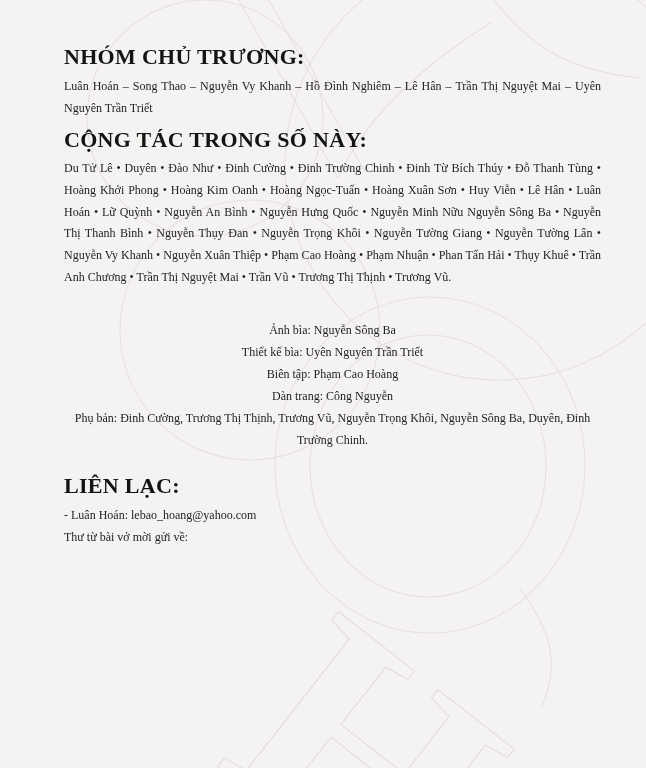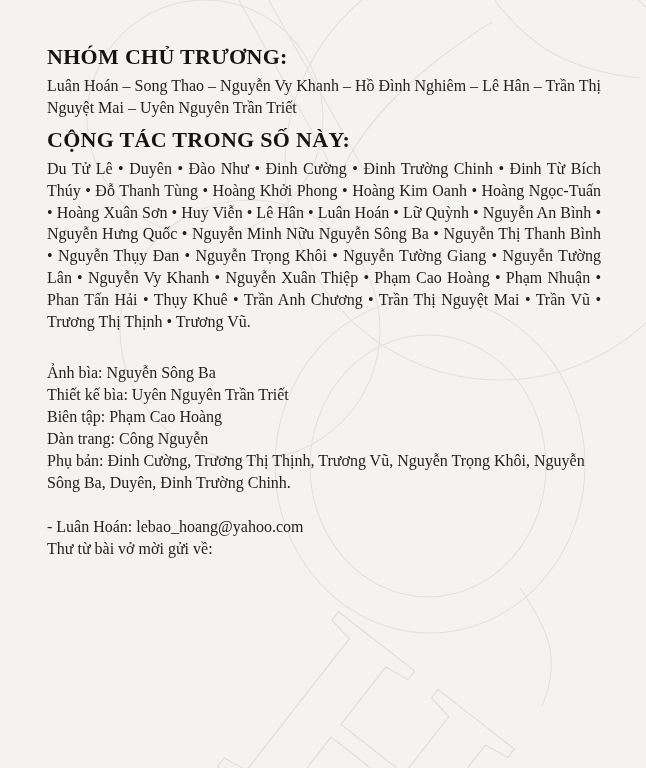--- a/index.html
+++ b/index.html
@@ -22,45 +22,45 @@
     background: #f5f3f2;
   }
   .watermark {
     position: absolute;
     top: 0;
     left: 0;
     pointer-events: none;
   }
   .content {
     position: relative;
-    padding: 44px 45px 0 47px;
+    padding: 44px 45px 0 64px;
     box-sizing: border-box;
     width: 646px;
   }
   .heading {
     font-size: 22px;
     line-height: 26px;
     font-weight: bold;
     color: #141412;
     margin: 0 0 5px 0;
     letter-spacing: 0.3px;
   }
   .body {
-    font-size: 16px;
+    font-size: 12px;
     line-height: 22px;
     color: #222220;
   }
   .just {
     text-align: justify;
   }
   p.body {
     margin: 0;
   }
   .sec-contributors { margin-top: 8px; }
-  .sec-credits     { margin-top: 30px; }
+  .sec-credits     { margin-top: 30px; text-align: center; }
   .sec-contact     { margin-top: 22px; }
   .sec-office      { margin-top: 22px; }
   .contrib { line-height: 21.8px; }
 </style>
 </head>
 <body>
 
 <div class="page">
 
   <svg class="watermark" width="646" height="768" viewBox="0 0 646 768" aria-hidden="true">
@@ -99,19 +99,20 @@
 
     <section class="sec-credits">
       <div class="body">Ảnh bìa: Nguyễn Sông Ba</div>
       <div class="body">Thiết kế bìa: Uyên Nguyên Trần Triết</div>
       <div class="body">Biên tập: Phạm Cao Hoàng</div>
       <div class="body">Dàn trang: Công Nguyễn</div>
       <div class="body">Phụ bản: Đinh Cường, Trương Thị Thịnh, Trương Vũ, Nguyễn Trọng Khôi, Nguyễn Sông Ba, Duyên, Đinh Trường Chinh.</div>
     </section>
 
     <section class="sec-contact">
+      <h2 class="heading">LIÊN LẠC:</h2>
       <div class="body">- Luân Hoán: lebao_hoang@yahoo.com</div>
       <div class="body">Thư từ bài vở mời gửi về:</div>
     </section>
 
 
   </div>
 </div>
 
 </body></html>

